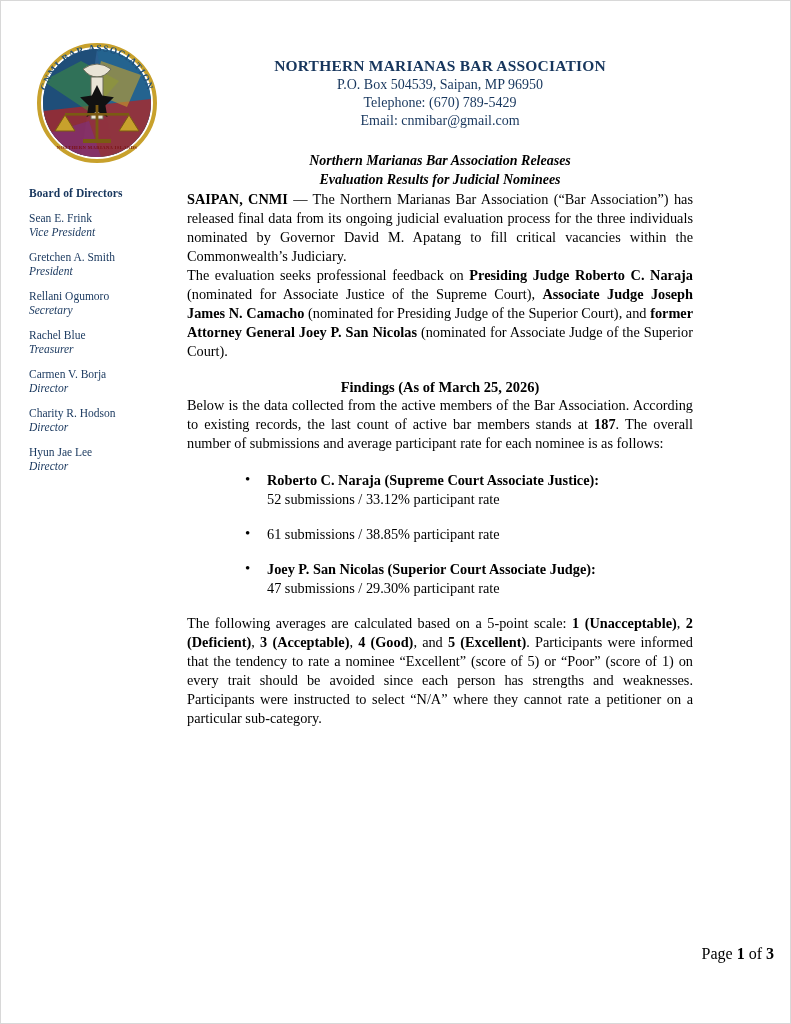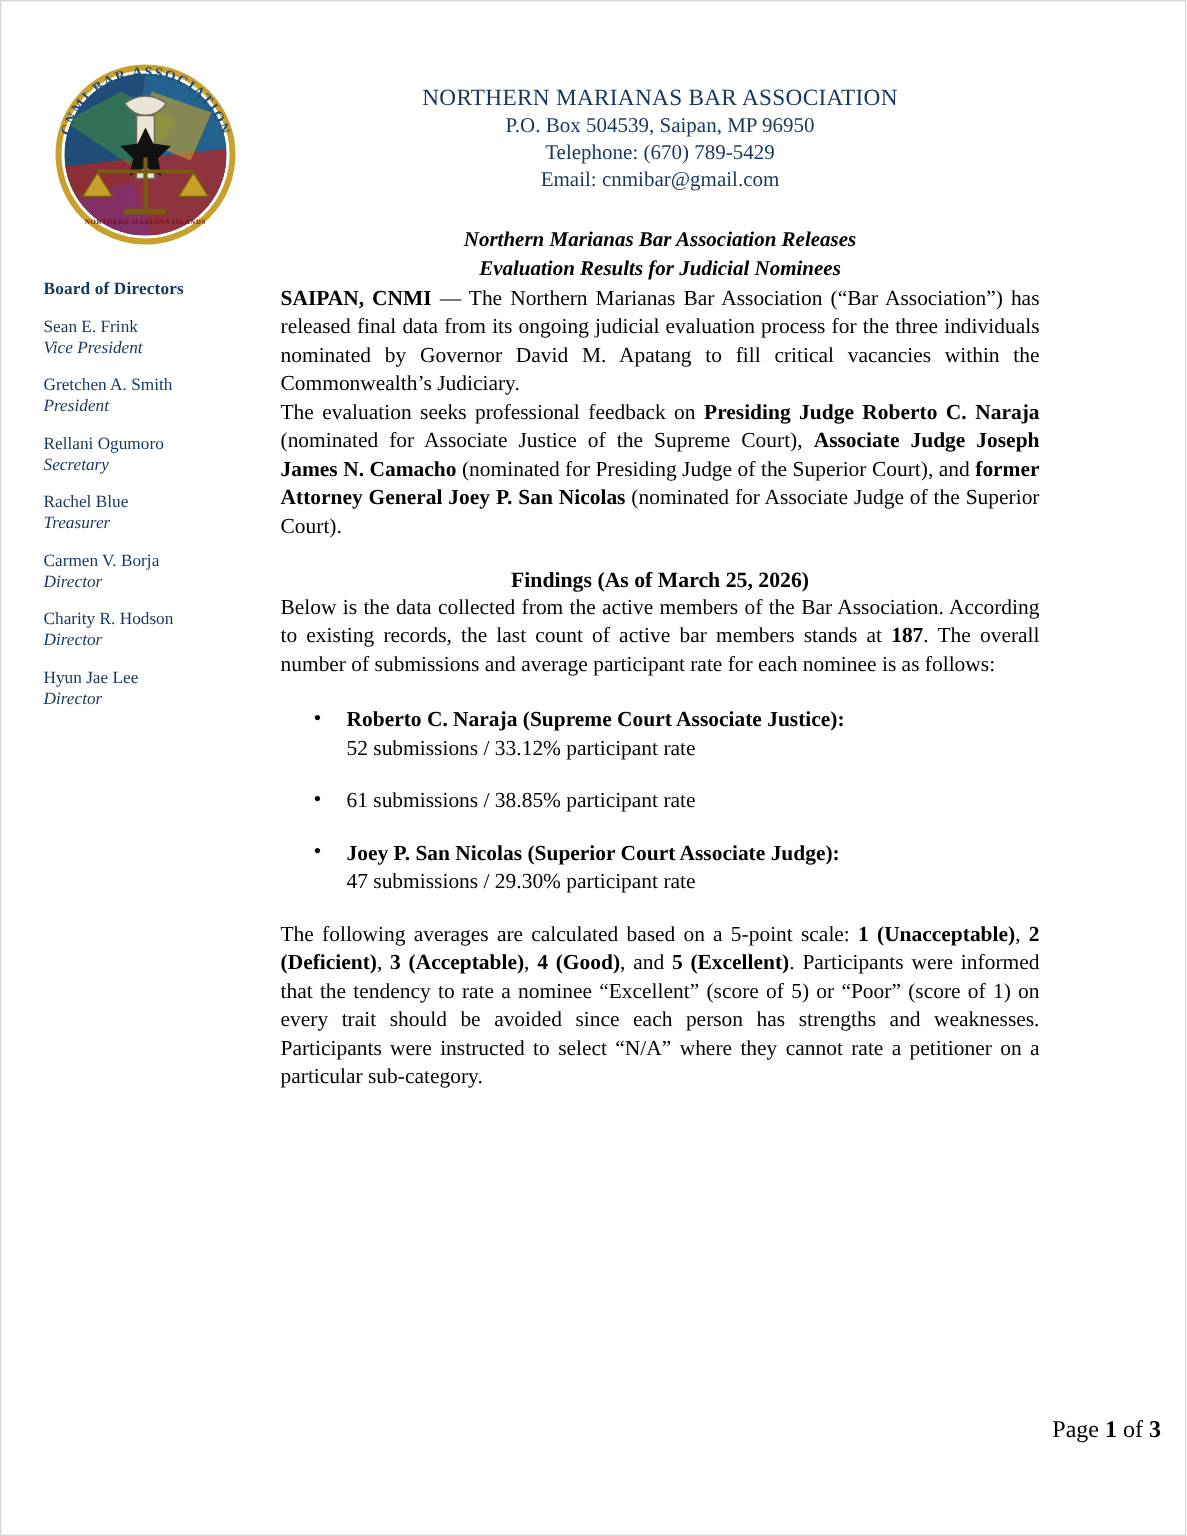--- a/index.html
+++ b/index.html
@@ -61,21 +61,21 @@
 
   
   .main {
     position: absolute;
     left: 186px;
     top: 56px;
     width: 506px;
   }
   .org-name {
     text-align: center;
-    font-weight: normal;
+    font-weight: bold;
     font-size: 15.5px;
     color: #17365D;
     letter-spacing: .2px;
   }
   .org-line {
     text-align: center;
     font-size: 14px;
     color: #17365D;
     margin-top: 2px;
   }
@@ -117,20 +117,21 @@
   ul.nominees {
     margin: 18px 0 0 0;
     padding-left: 44px;
     list-style: none;
   }
   ul.nominees li {
     position: relative;
     margin-bottom: 16px;
     font-size: 14.3px;
     line-height: 1.33;
+    margin-left: 36px;
   }
   ul.nominees li:before {
     content: "\2022";
     position: absolute;
     left: -22px;
     top: -1px;
     font-size: 15px;
   }
   .nom-name { font-weight: bold; }
   .nom-stats { display: block; }

